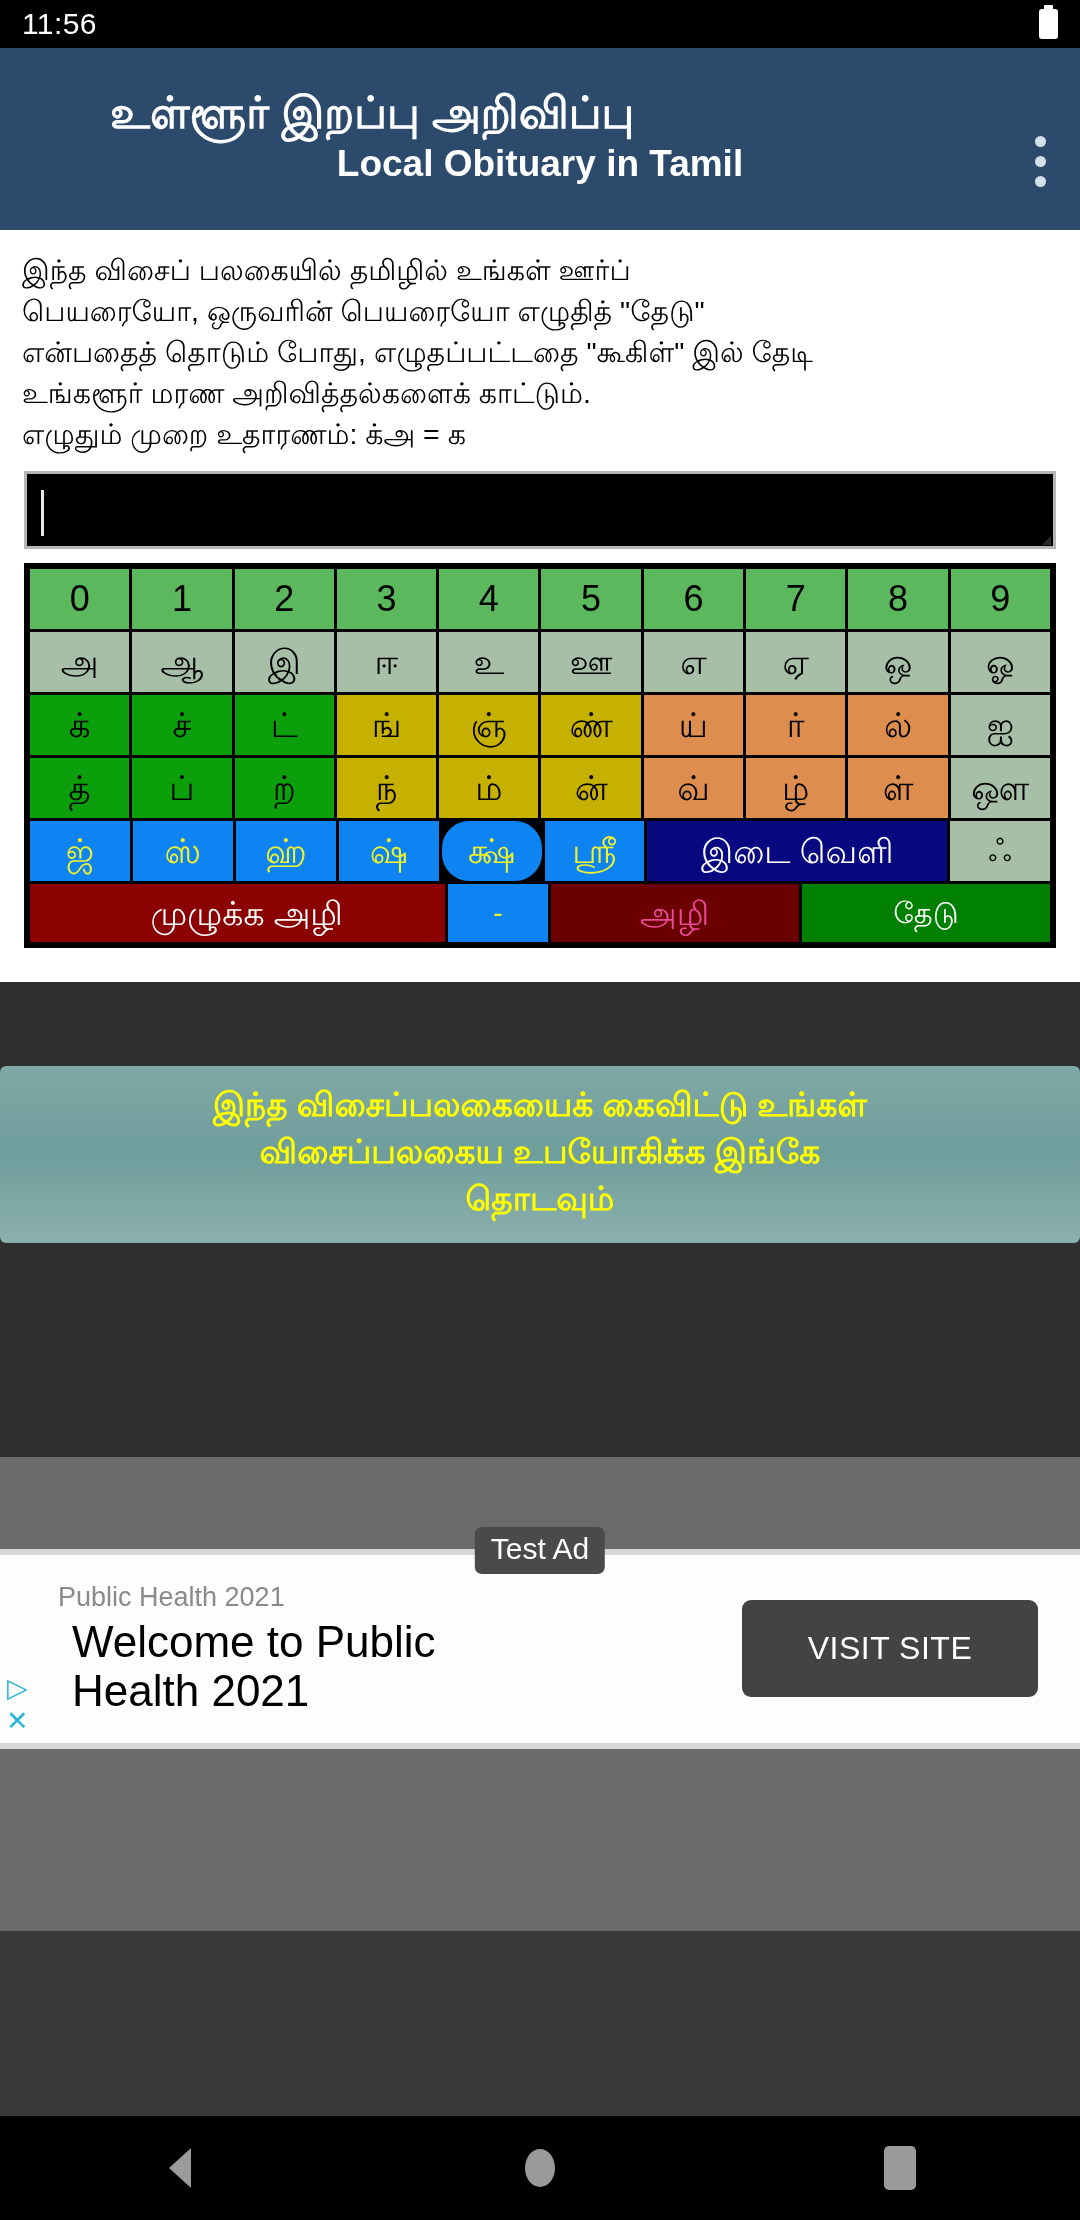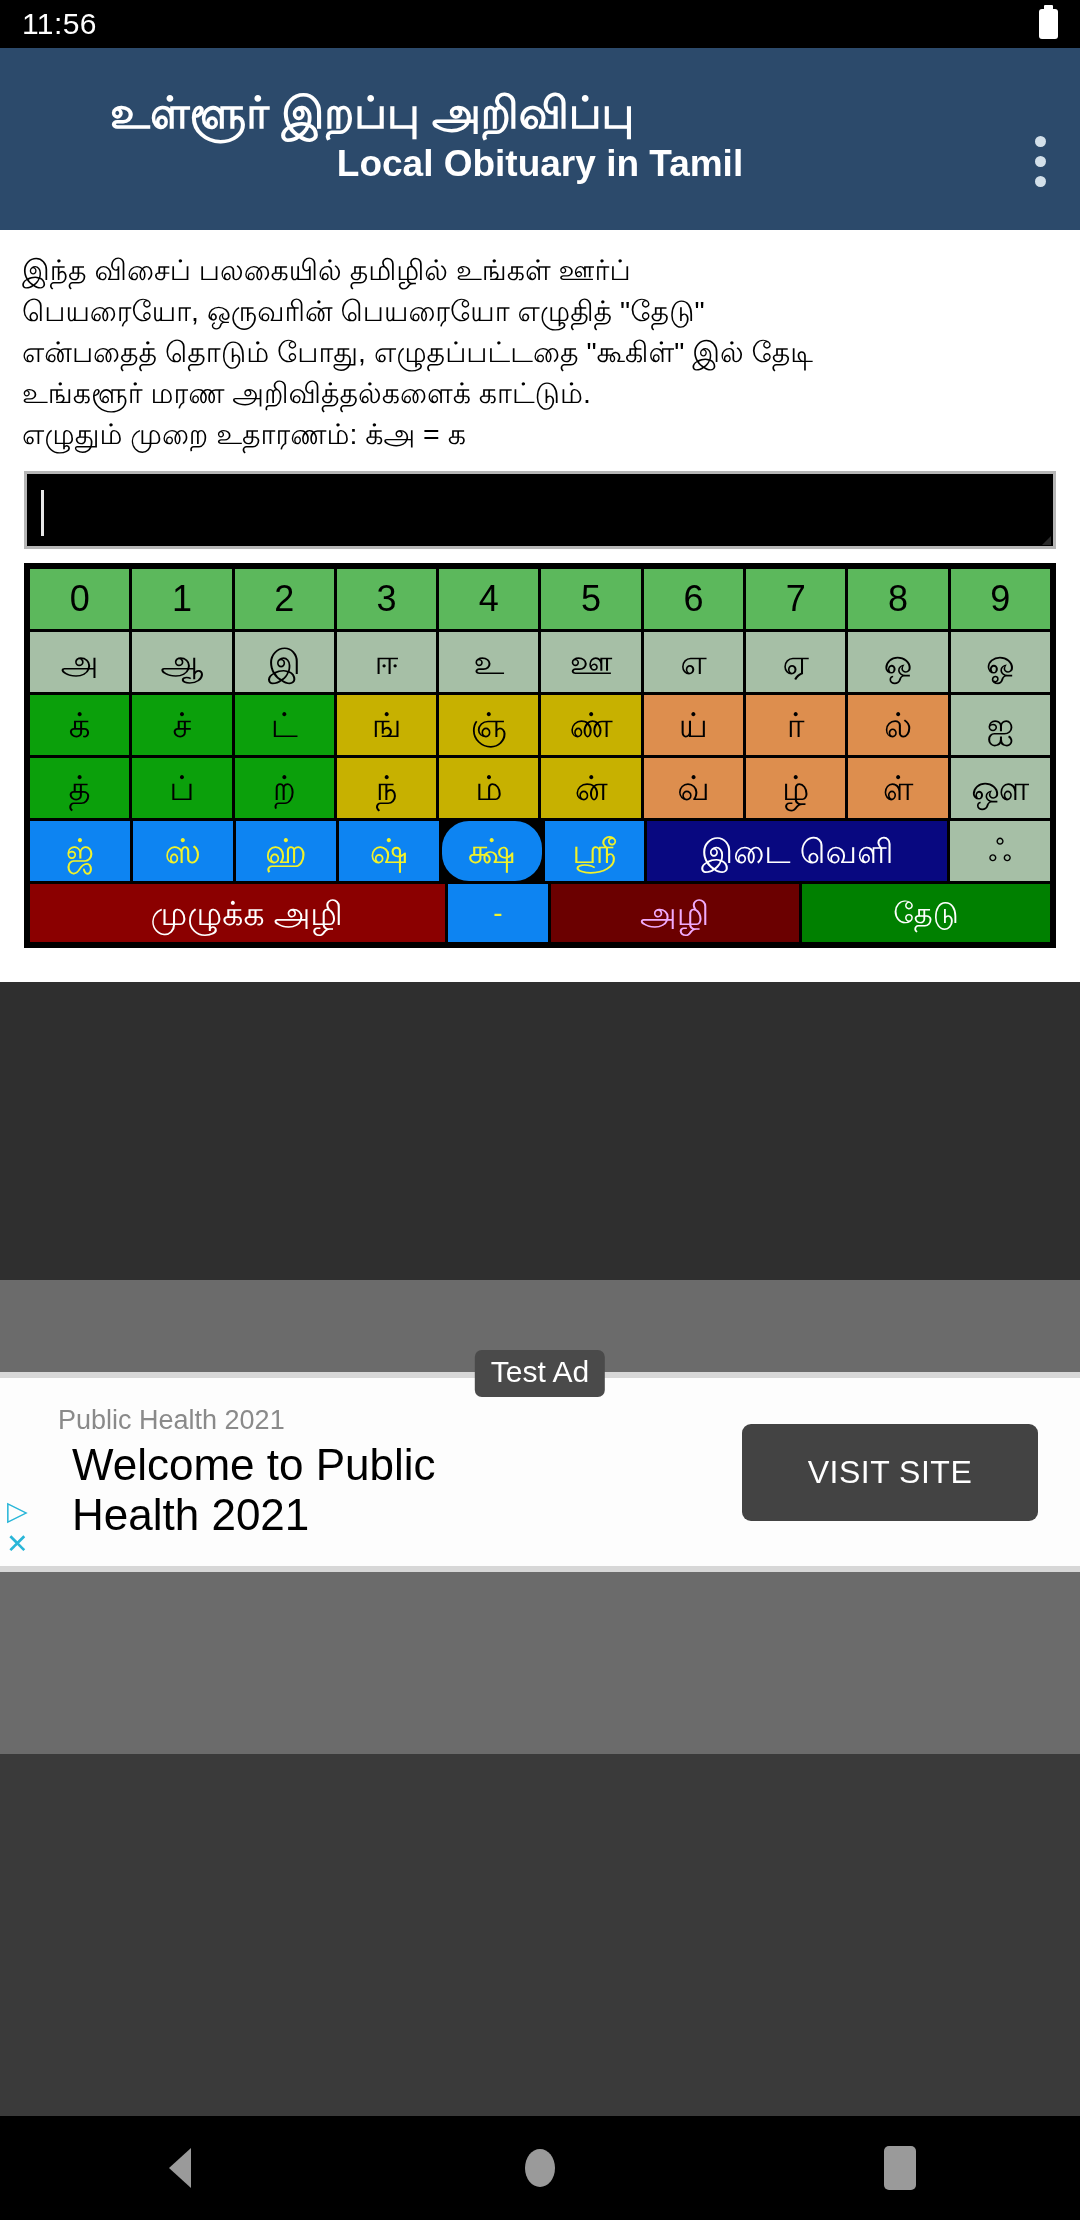--- a/index.html
+++ b/index.html
@@ -89,21 +89,21 @@
     user-select:none; cursor:pointer; text-align:center;
   }
   .key.num   { background:#5cb85c; font-size:36px; }
   .key.sage  { background:#a6bfa6; }
   .key.green { background:#0ba00b; }
   .key.olive { background:#c7b100; }
   .key.orange{ background:#dd8e4e; }
   .key.blue  { background:#0d84f2; color:#f2f22a; }
   .key.navy  { background:#080880; color:#fff; font-size:33px; }
   .key.darkred  { background:#8b0000; color:#fff; font-size:33px;padding-left:18px; }
-  .key.darkred2 { background:#6b0000; color:#f0abfc; font-size:33px; }
+  .key.darkred2 { background:#6b0000; color:#ec4899; font-size:33px; }
   .key.go    { background:#008000; color:#fff; font-size:29px; }
   .key.dash  { background:#0d84f2; color:#f2f22a; font-size:28px; }
   .key.aytham { background:#a6bfa6; font-size:30px; }
   .krow.actions .key { height:58px; }
 
   
   .gap-white { background:#fff; height:34px; }
   .dark-body { background:#2f2f2f; }
 
   
@@ -263,20 +263,25 @@
           <div class="key darkred2" style="flex: 2.5 1 0px;">அழி</div>
           <div class="key go" style="flex: 2.5 1 0px;">தேடு</div>
         </div>
       </div>
 
     <div class="gap-white"></div>
   </div>
 
   <div class="dark-body">
     <div style="height:84px"></div>
+    <div class="switch-banner">
+      <div>இந்த விசைப்பலகையைக் கைவிட்டு உங்கள்</div>
+      <div>விசைப்பலகைய உபயோகிக்க இங்கே</div>
+      <div>தொடவும்</div>
+    </div>
     <div class="spacer-dark"></div>
   </div>
 
   <div class="spacer-gray"></div>
 
   <div class="ad-outer">
     <div class="ad-toprule"></div>
     <div class="ad">
       <div class="ad-badge">Test Ad</div>
       <div class="ad-left">

